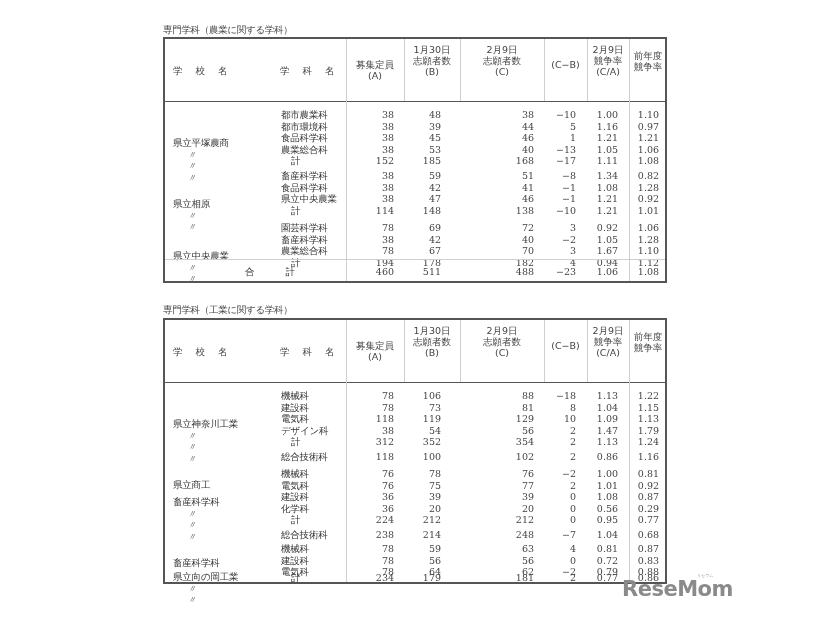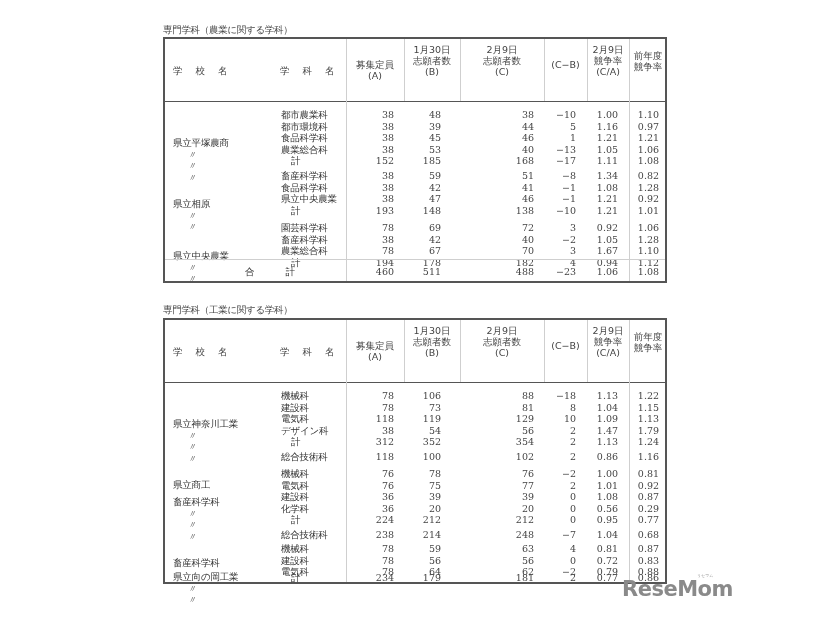--- a/index.html
+++ b/index.html
@@ -157,21 +157,21 @@
       <span class="c-dept">県立中央農業</span>
     <span class="num c-a">38</span>
       <span class="num c-b">47</span>
       <span class="num c-c">46</span>
       <span class="num c-cb">−1</span>
       <span class="num c-rate">1.21</span>
       <span class="num c-prev">0.92</span>
   </div>
   <div class="row" style="top:165.5px;">
     <span class="c-dept sub">計</span>
-    <span class="num c-a">193</span>
+    <span class="num c-a">114</span>
       <span class="num c-b">148</span>
       <span class="num c-c">138</span>
       <span class="num c-cb">−10</span>
       <span class="num c-rate">1.21</span>
       <span class="num c-prev">1.01</span>
   </div>
 
   <div class="row" style="top:183px;">
     <span class="c-school">県立中央農業</span>
       <span class="c-dept">園芸科学科</span>

